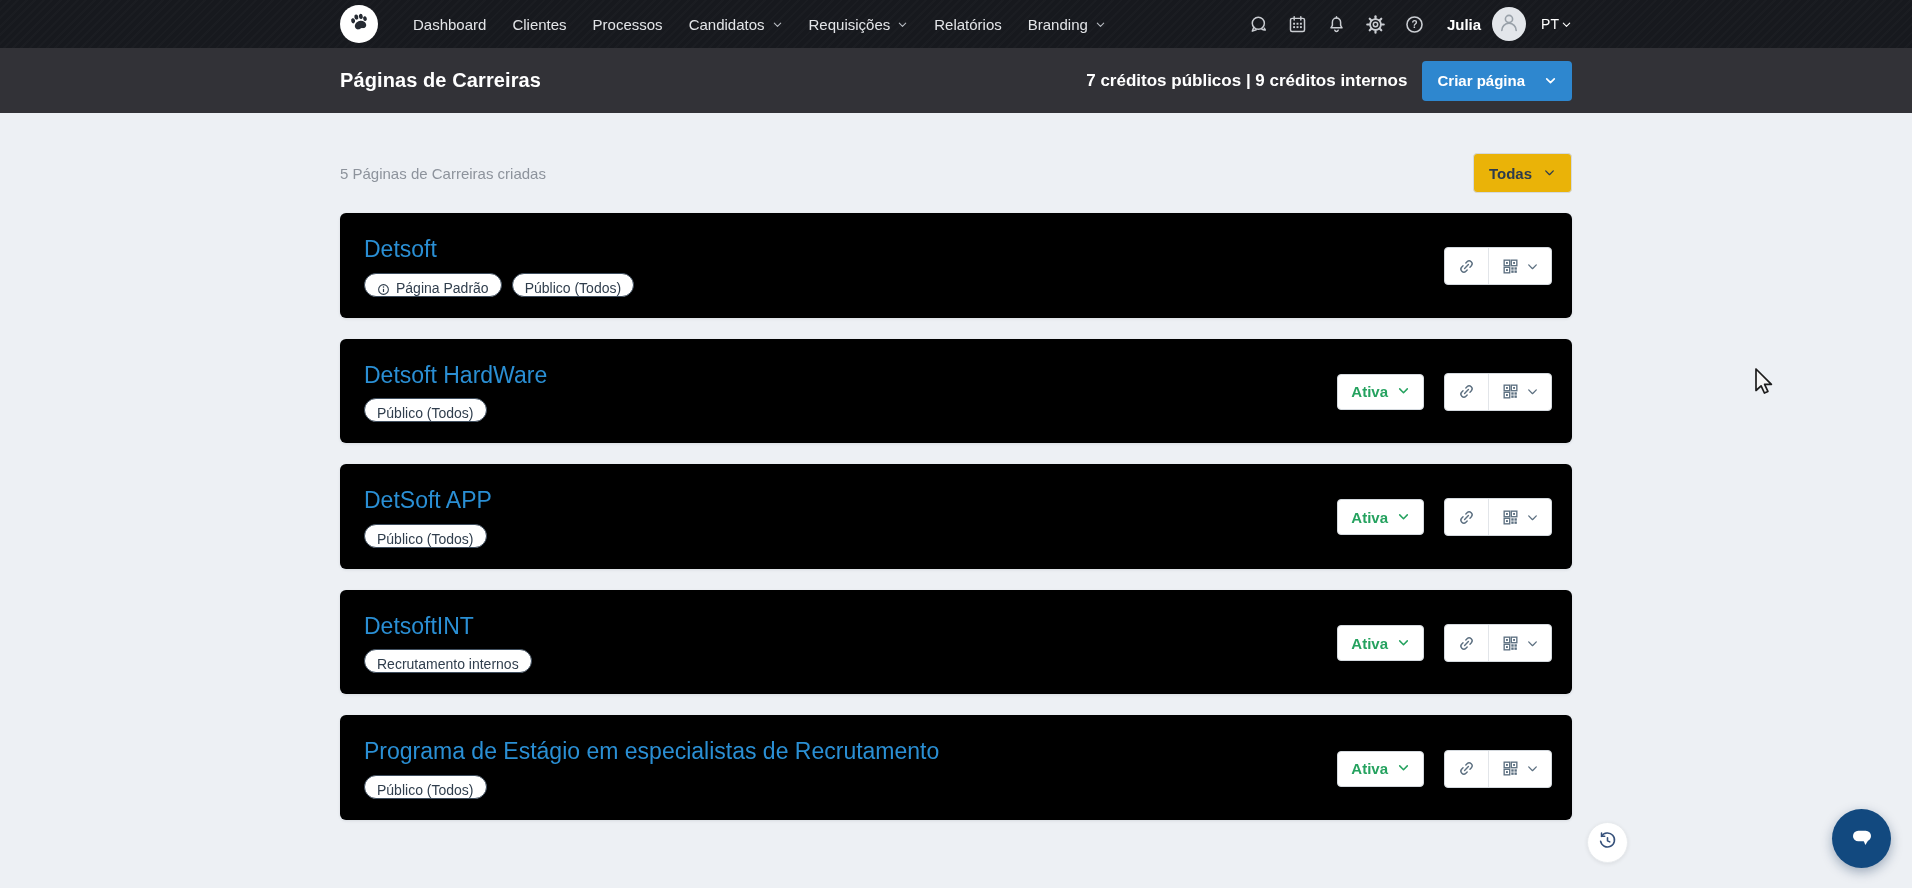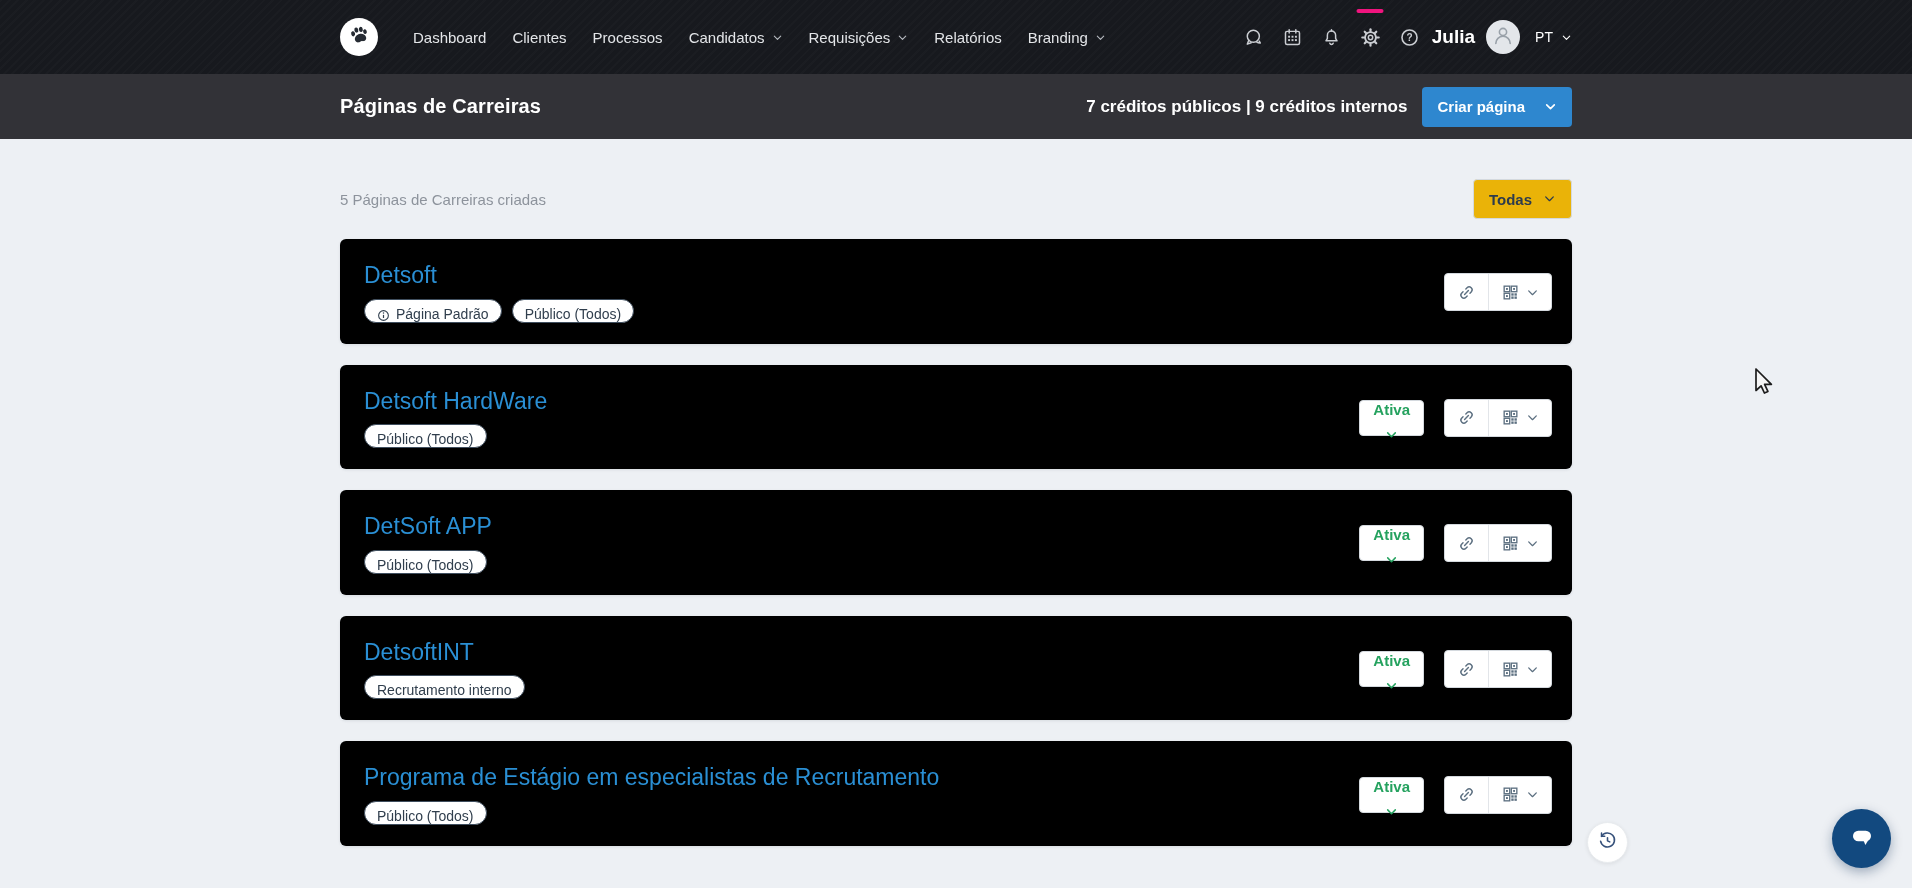--- a/index.html
+++ b/index.html
@@ -12,21 +12,21 @@
     --accent-blue: #2e87cf;
     --link-blue: #2a8fd4;
     --status-green: #25a25f;
     --active-indicator-pink: #f0147e;
     --chat-widget-navy: #12497f;
   }
   .container { width: 1232px; margin: 0 auto; height: 100%; }
 
   
   .navbar {
-    height: 74px; background: #17191e;
+    height: 48px; background: #17191e;
     background-image: repeating-linear-gradient(135deg, rgba(255,255,255,.015) 0 2px, transparent 2px 6px);
   }
   .navbar .container { display: flex; align-items: center; }
   .logo {
     width: 38px; height: 38px; border-radius: 50%; background: #fff;
     display: flex; align-items: center; justify-content: center;
     margin-right: 22px; flex: 0 0 auto; cursor: pointer;
   }
   .logo svg { width: 26px; height: 26px; transform: rotate(-14deg); }
   .nav-items { display: flex; align-items: center; height: 57px; }
@@ -38,27 +38,27 @@
   .nav-right { margin-left: auto; display: flex; align-items: center; height: 57px; }
   .nav-icon-wrap {
     height: 57px; display: flex; align-items: center; padding: 0 9px;
     position: relative; color: #cacdd2; cursor: pointer;
   }
   .nav-icon-wrap svg { width: 21px; height: 21px; display: block; }
   .settings-indicator {
     position: absolute; top: 0; left: 50%; transform: translateX(-50%);
     width: 27px; height: 4px; border-radius: 2px; background: var(--active-indicator-pink);
   }
-  .user-name { color: #fff; font-weight: 700; font-size: 19px; margin: 0 11px 0 3px; cursor: pointer; }
+  .user-name { color: #fff; font-weight: 700; font-size: 15px; margin: 0 11px 0 13px; cursor: pointer; }
   .avatar {
     width: 34px; height: 34px; border-radius: 50%; background: #e3e6ea;
     display: flex; align-items: center; justify-content: center; cursor: pointer; overflow: hidden;
   }
   .avatar svg { width: 24px; height: 24px; }
-  .lang { color: #fff; font-size: 14px; display: flex; align-items: center; gap: 8px; margin-left: 15px; cursor: pointer; }
+  .lang { color: #fff; font-size: 14px; display: flex; align-items: center; gap: 2px; margin-left: 15px; cursor: pointer; }
   .lang .nav-chev svg { color: #fff; }
 
   
   .subheader { height: 65px; background: #323237; }
   .subheader .container { display: flex; align-items: center; }
   .page-title { color: #fff; font-size: 20px; font-weight: 700; letter-spacing: .1px; }
   .sub-right { margin-left: auto; display: flex; align-items: center; gap: 15px; }
   .credits { color: #fff; font-size: 17px; font-weight: 700; }
   .create-btn {
     background: var(--accent-blue); color: #fff; font-family: inherit;
@@ -90,21 +90,21 @@
   .badge {
     border: 1.5px solid #3f4e5e; border-radius: 13px; height: 24px; padding: 0 12px;
     display: inline-flex; align-items: flex-end; gap: 6px; font-size: 14px; color: #303e4d;
     background: #fff;
   }
   .badge-info svg { width: 13px; height: 13px; display: block; color: #303e4d; }
   .card-right { margin-left: auto; display: flex; align-items: center; gap: 20px; }
   .status-select {
     border: 1px solid #d4d9de; border-radius: 4px; height: 36px; padding: 0 13px;
     display: flex; align-items: center; gap: 9px; color: var(--status-green);
-    font-weight: 700; font-size: 15px; background: #fff; cursor: pointer; flex-direction: column;
+    font-weight: 700; font-size: 15px; background: #fff; cursor: pointer;
   }
   .action-group {
     border: 1px solid #d4d9de; border-radius: 4px; height: 38px;
     display: flex; align-items: stretch; background: #fff; overflow: hidden;
   }
   .action {
     display: flex; align-items: center; justify-content: center;
     border: none; background: none; color: #5d7081; cursor: pointer; padding: 0 12px;
   }
   .action svg { width: 19px; height: 19px; display: block; }
@@ -448,21 +448,21 @@
         </button>
       </div>
     </div>
   </div>
 
   <div class="card">
     <div class="card-left">
       <a class="card-title">DetsoftINT</a>
       <div class="badge-row">
               <span class="badge">
-                <span>Recrutamento interno</span>
+                <span>Recrutamento internos</span>
               </span>
             </div>
     </div>
     <div class="card-right">
       <div class="status-select">
         <span class="status-label">Ativa</span>
         <span><svg viewBox="0 0 24 24" fill="none" stroke="currentColor" stroke-width="2.8" stroke-linecap="round" stroke-linejoin="round" width="14" height="14">
                   <polyline points="5 9 12 16 19 9"></polyline>
                 </svg></span>
       </div>

